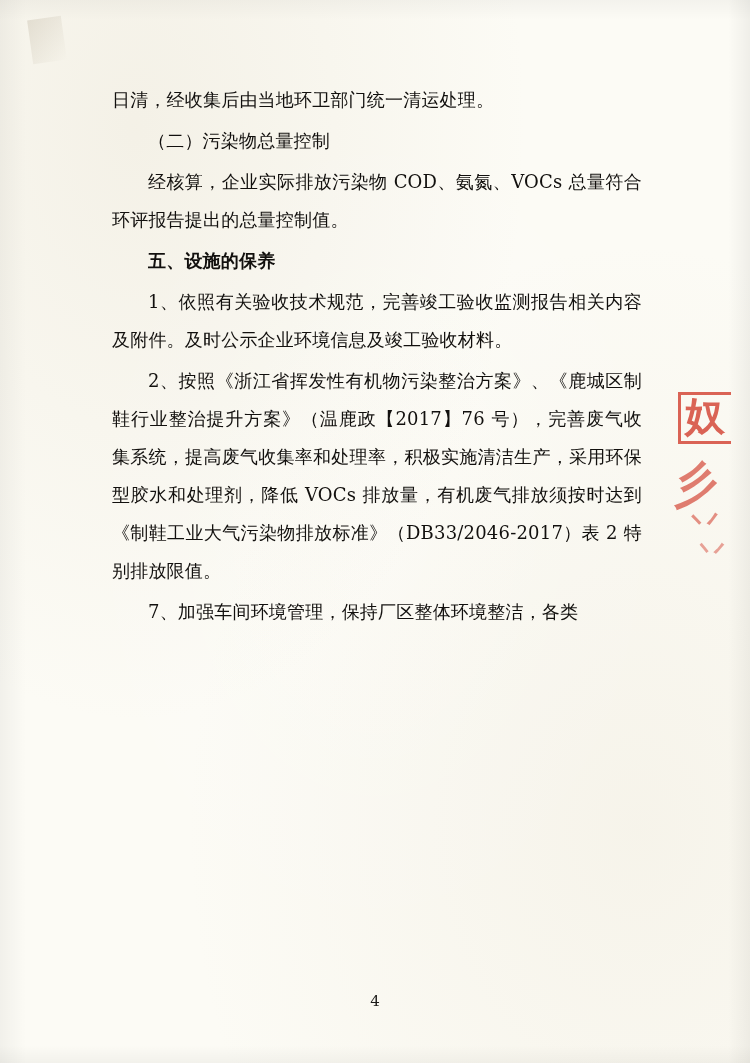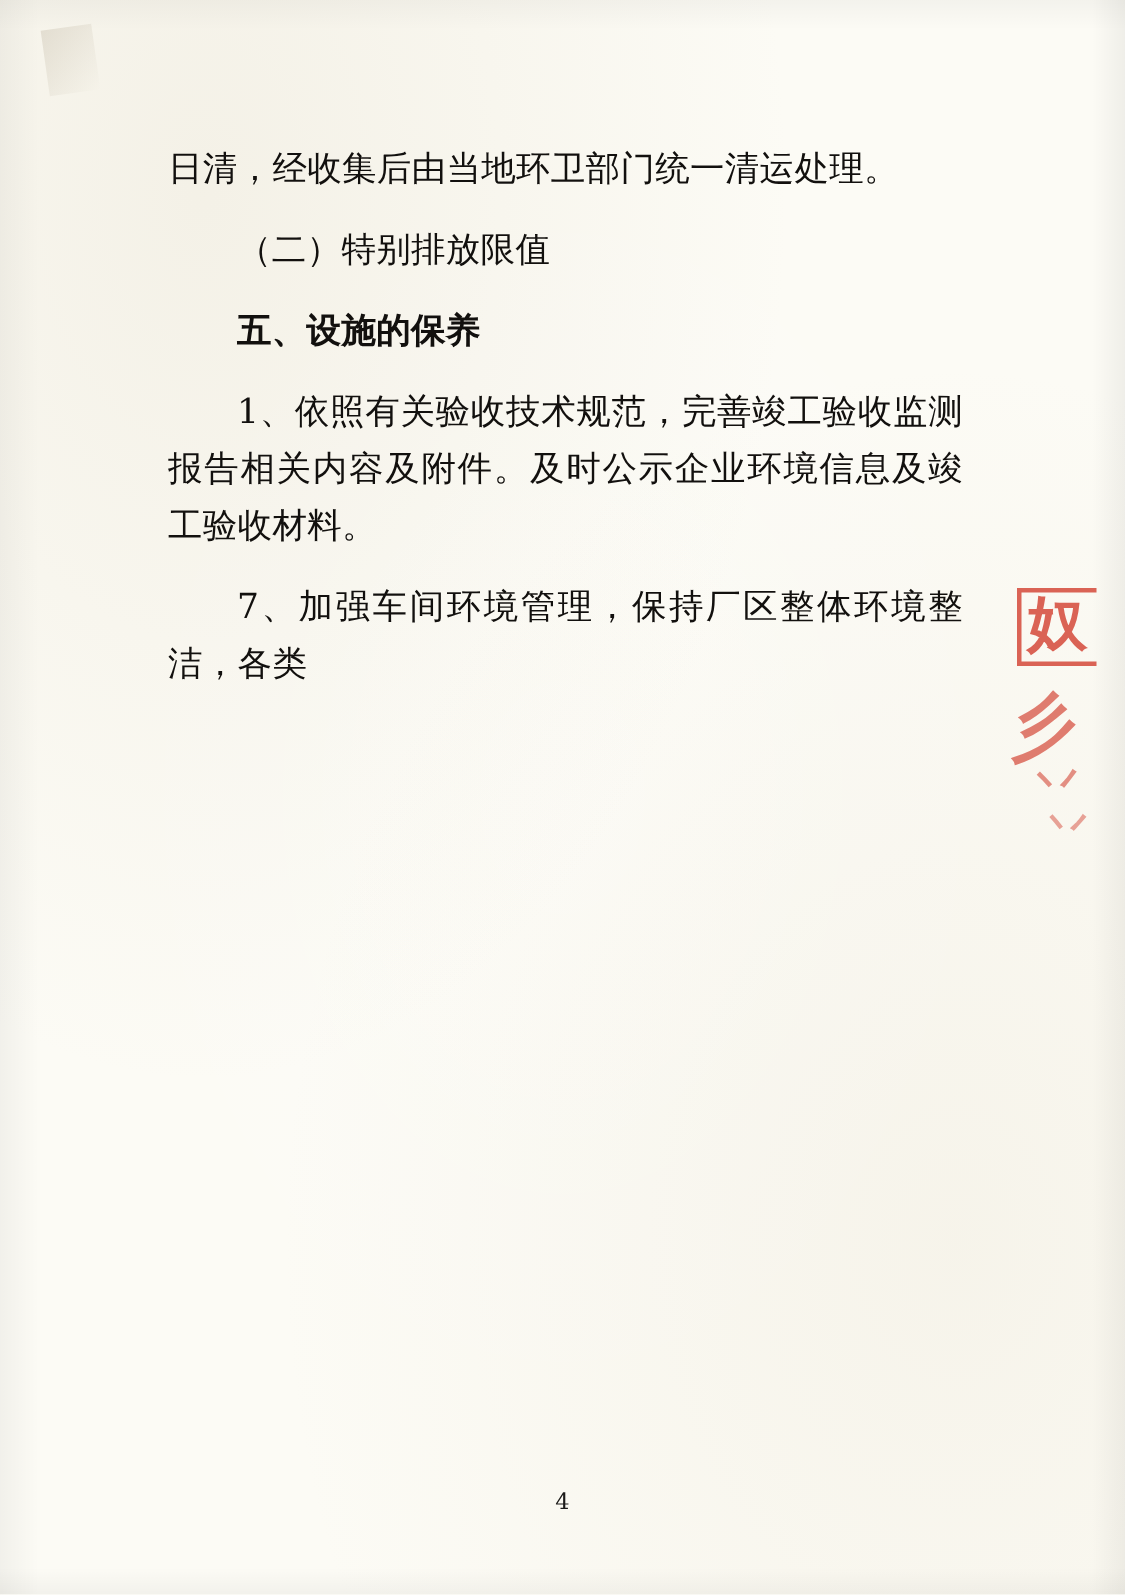--- a/index.html
+++ b/index.html
@@ -34,22 +34,22 @@
       radial-gradient(ellipse at 50% 50%, rgba(255,255,255,0.3), rgba(0,0,0,0) 60%);
     pointer-events: none;
   }
   .content {
     position: absolute;
     left: 112px;
     top: 78px;
     width: 530px;
   }
   p.para {
-    margin: 16px 0 1px 0;
-    font-size: 23px;
+    margin: 3px 0 1px 0;
+    font-size: 18px;
     line-height: 38px;
     color: #12100e;
     text-align: justify;
     text-justify: inter-ideograph;
     letter-spacing: 0.2px;
   }
   p.indent {
     text-indent: 2em;
   }
   p.bold {
@@ -119,23 +119,25 @@
 </style>
 </head>
 <body>
 
 <div class="page">
   <div class="paper-texture"></div>
   <div class="corner-smudge"></div>
 
   <div class="content">
     <p class="para">日清，经收集后由当地环卫部门统一清运处理。</p>
-    <p class="para indent">（二）特别排放限值</p>
+    <p class="para indent">（二）污染物总量控制</p>
+    <p class="para indent">经核算，企业实际排放污染物 COD、氨氮、VOCs 总量符合环评报告提出的总量控制值。</p>
     <p class="para indent bold">五、设施的保养</p>
     <p class="para indent">1、依照有关验收技术规范，完善竣工验收监测报告相关内容及附件。及时公示企业环境信息及竣工验收材料。</p>
+    <p class="para indent">2、按照《浙江省挥发性有机物污染整治方案》、《鹿城区制鞋行业整治提升方案》（温鹿政【2017】76 号），完善废气收集系统，提高废气收集率和处理率，积极实施清洁生产，采用环保型胶水和处理剂，降低 VOCs 排放量，有机废气排放须按时达到《制鞋工业大气污染物排放标准》（DB33/2046-2017）表 2 特别排放限值。</p>
     <p class="para indent">7、加强车间环境管理，保持厂区整体环境整洁，各类</p>
   </div>
 
   <div class="stamp">
     <span class="glyph g1">奴</span>
     <span class="glyph g2">彡</span>
     <span class="glyph g3">丷</span>
     <span class="glyph g4">丷</span>
   </div>
 

